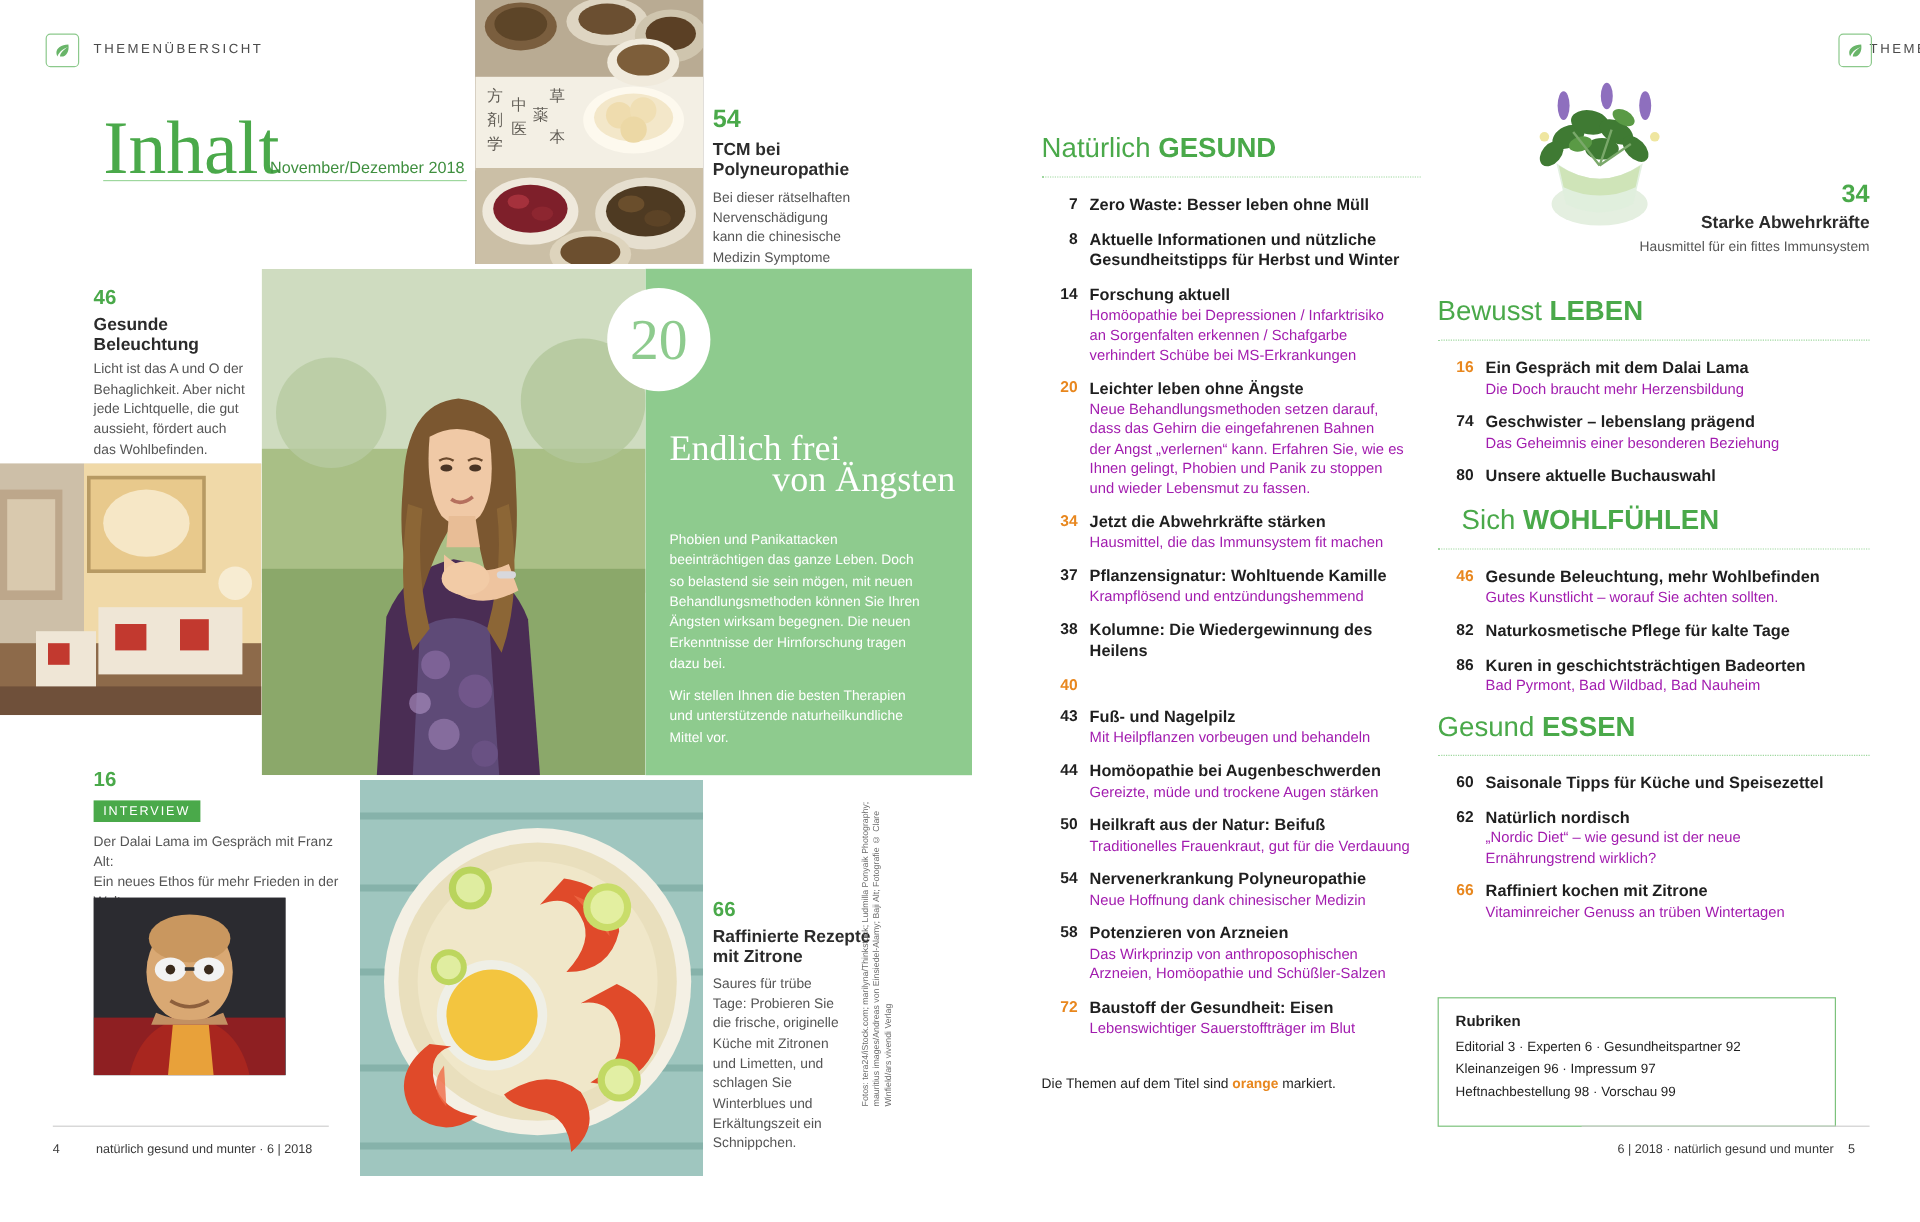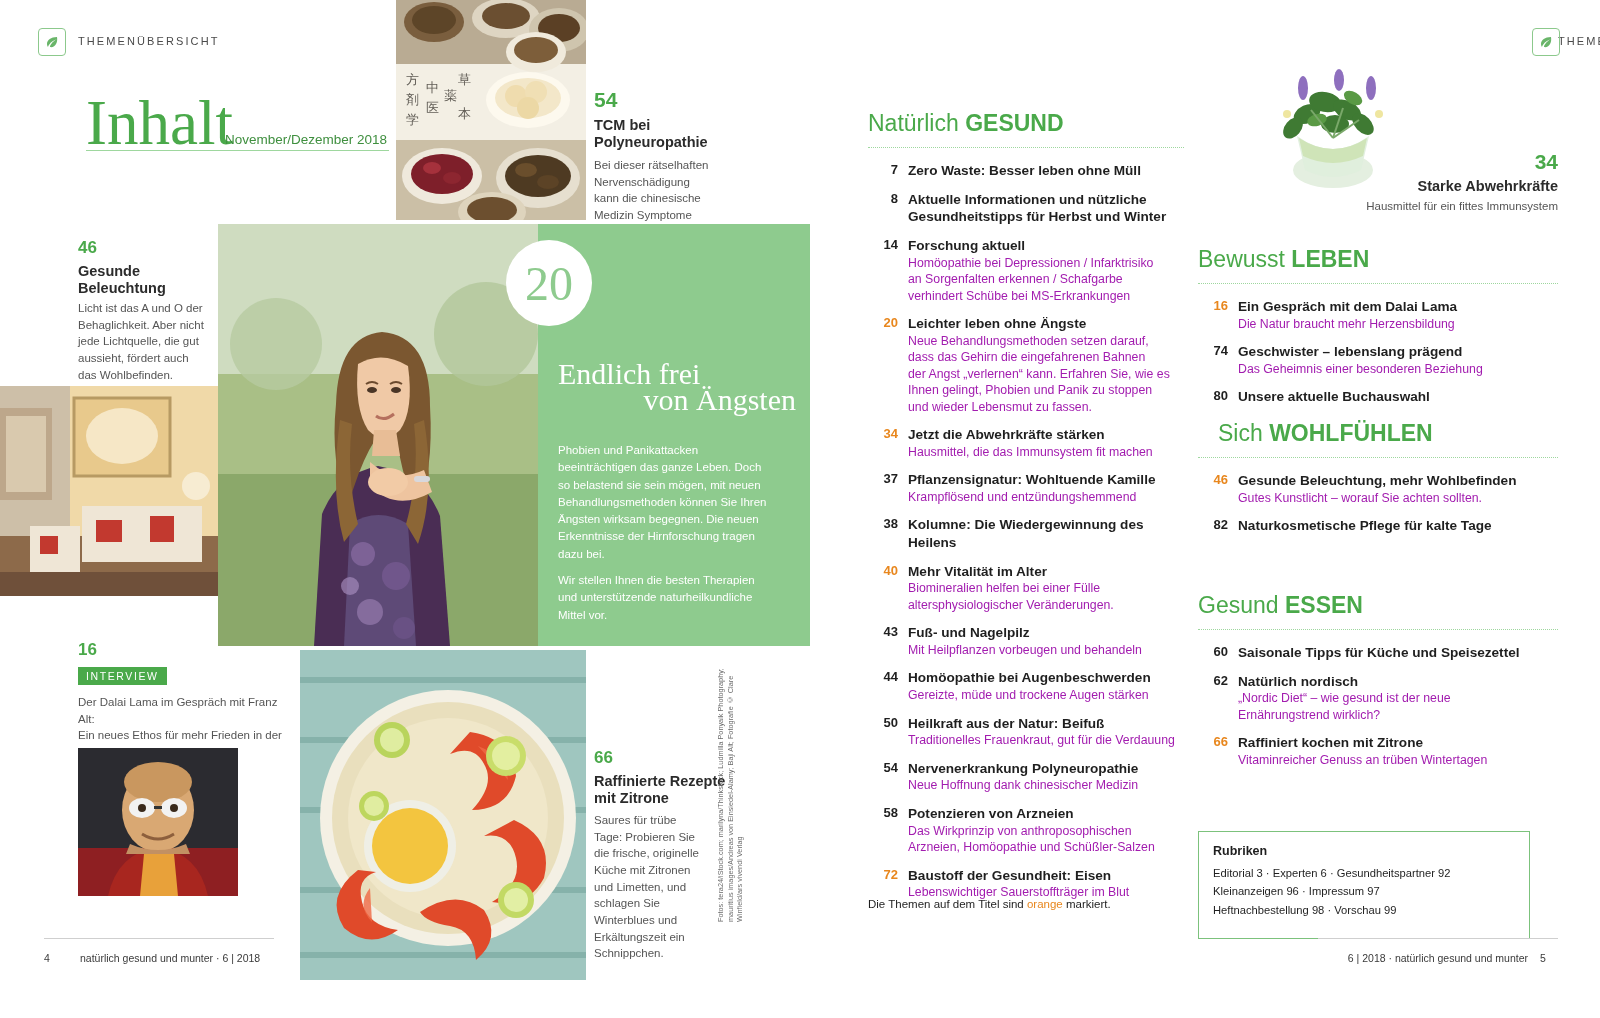--- a/index.html
+++ b/index.html
@@ -395,25 +395,20 @@
         </div>
       </div>
       <div class="toc-row">
         <div class="toc-num" style="color:#1f1f1f">38</div>
         <div style="flex:1">
           <div class="toc-title">Kolumne: Die Wiedergewinnung des Heilens</div>
         </div>
       </div>
       <div class="toc-row">
         <div class="toc-num orange">40</div>
-        <div style="flex:1">
-          <div class="toc-title orange">Mehr Vitalität im Alter</div>
-          <div class="toc-sub" style="white-space:pre-line">Biomineralien helfen bei einer Fülle
-altersphysiologischer Veränderungen.</div>
-        </div>
       </div>
       <div class="toc-row">
         <div class="toc-num" style="color:#1f1f1f">43</div>
         <div style="flex:1">
           <div class="toc-title">Fuß- und Nagelpilz</div>
           <div class="toc-sub">Mit Heilpflanzen vorbeugen und behandeln</div>
         </div>
       </div>
       <div class="toc-row">
         <div class="toc-num" style="color:#1f1f1f">44</div>
@@ -447,34 +442,34 @@
       <div class="toc-row">
         <div class="toc-num orange">72</div>
         <div style="flex:1">
           <div class="toc-title orange">Baustoff der Gesundheit: Eisen</div>
           <div class="toc-sub">Lebenswichtiger Sauerstoffträger im Blut</div>
         </div>
       </div>
     </div>
 
     <div class="abs footnote" style="left:58px;top:898px;">
-      <span>Die Themen auf dem Titel sind </span><span class="orange" style="font-weight:normal;">orange</span><span> markiert.</span>
+      <span>Die Themen auf dem Titel sind </span><span class="orange" style="font-weight:bold;">orange</span><span> markiert.</span>
     </div>
 
     <div class="abs" style="left:388px;top:246px;width:360px;">
       <div class="secthead">
         <span class="green" style="font-weight:normal;">Bewusst </span><span class="green">LEBEN</span>
       </div>
       <div class="dotrule" style="margin:10px 0 14px 0;"></div>
 
       <div class="toc-row">
         <div class="toc-num orange">16</div>
         <div style="flex:1">
           <div class="toc-title">Ein Gespräch mit dem Dalai Lama</div>
-          <div class="toc-sub">Die Natur braucht mehr Herzensbildung</div>
+          <div class="toc-sub">Die Doch braucht mehr Herzensbildung</div>
         </div>
       </div>
       <div class="toc-row">
         <div class="toc-num" style="color:#1f1f1f">74</div>
         <div style="flex:1">
           <div class="toc-title">Geschwister – lebenslang prägend</div>
           <div class="toc-sub">Das Geheimnis einer besonderen Beziehung</div>
         </div>
       </div>
       <div class="toc-row">
@@ -495,20 +490,27 @@
         <div class="toc-num orange">46</div>
         <div style="flex:1">
           <div class="toc-title">Gesunde Beleuchtung, mehr Wohlbefinden</div>
           <div class="toc-sub">Gutes Kunstlicht – worauf Sie achten sollten.</div>
         </div>
       </div>
       <div class="toc-row">
         <div class="toc-num" style="color:#1f1f1f">82</div>
         <div style="flex:1">
           <div class="toc-title">Naturkosmetische Pflege für kalte Tage</div>
+        </div>
+      </div>
+      <div class="toc-row">
+        <div class="toc-num" style="color:#1f1f1f">86</div>
+        <div style="flex:1">
+          <div class="toc-title">Kuren in geschichtsträchtigen Badeorten</div>
+          <div class="toc-sub">Bad Pyrmont, Bad Wildbad, Bad Nauheim</div>
         </div>
       </div>
     </div>
 
     <div class="abs" style="left:388px;top:592px;width:360px;">
       <div class="secthead">
         <span class="green" style="font-weight:normal;">Gesund </span><span class="green">ESSEN</span>
       </div>
       <div class="dotrule" style="margin:10px 0 14px 0;"></div>
 

